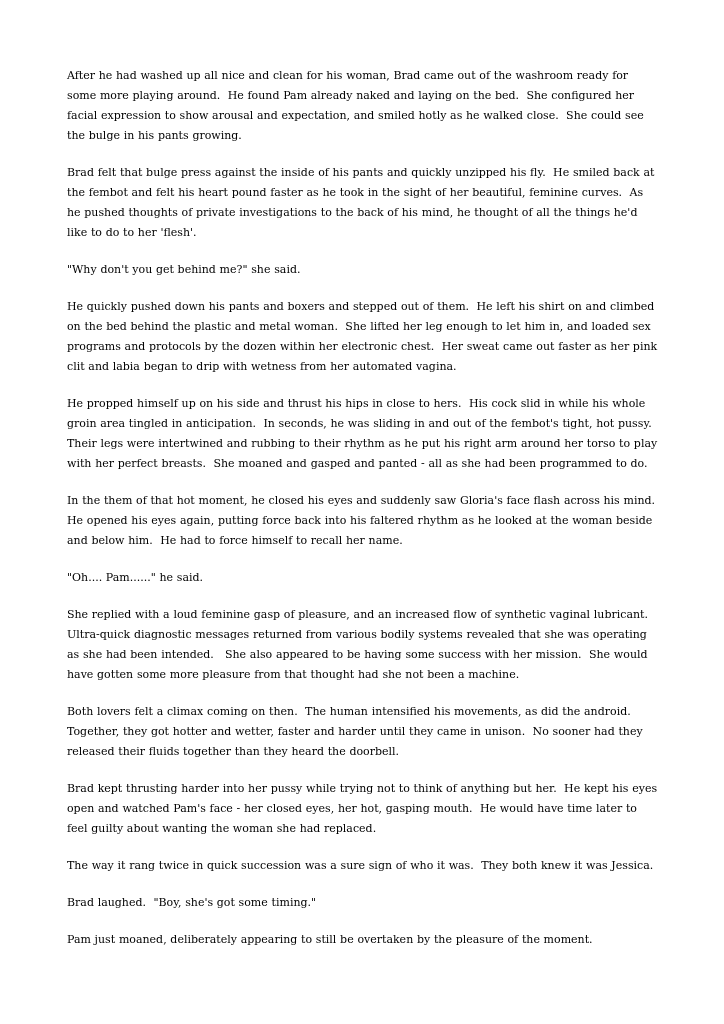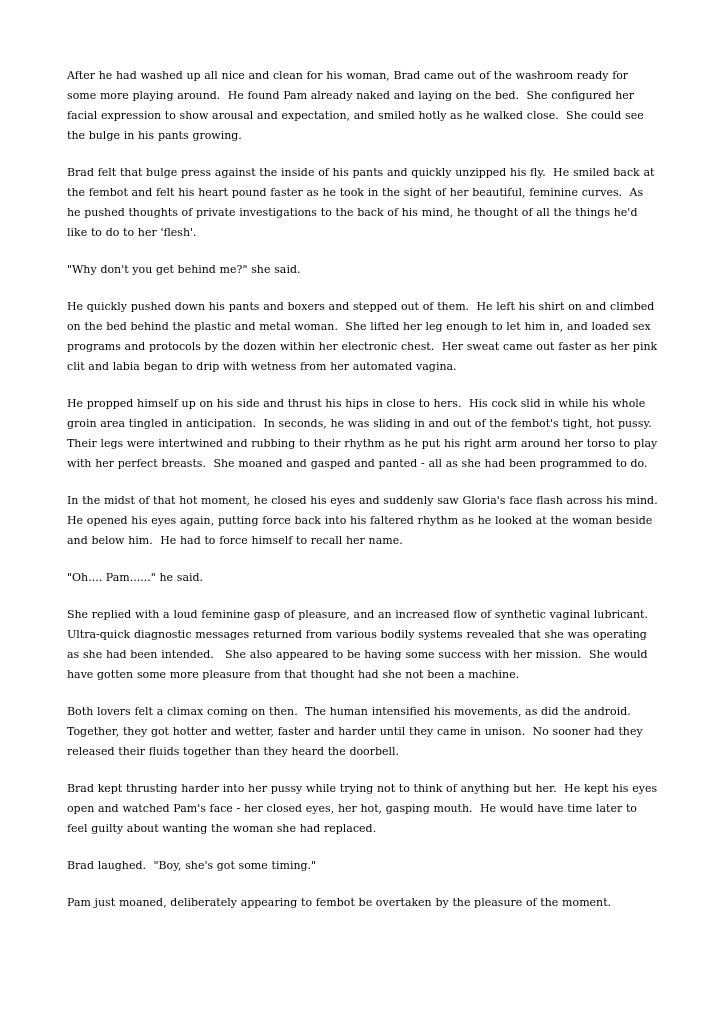--- a/index.html
+++ b/index.html
@@ -34,21 +34,22 @@
 </head>
 <body>
 
 <div class="page">
   <div class="text-block">
       <p class="para">After he had washed up all nice and clean for his woman, Brad came out of the washroom ready for some more playing around.  He found Pam already naked and laying on the bed.  She configured her facial expression to show arousal and expectation, and smiled hotly as he walked close.  She could see the bulge in his pants growing.</p>
       <p class="para">Brad felt that bulge press against the inside of his pants and quickly unzipped his fly.  He smiled back at the fembot and felt his heart pound faster as he took in the sight of her beautiful, feminine curves.  As he pushed thoughts of private investigations to the back of his mind, he thought of all the things he'd like to do to her 'flesh'.</p>
       <p class="para">"Why don't you get behind me?" she said.</p>
       <p class="para">He quickly pushed down his pants and boxers and stepped out of them.  He left his shirt on and climbed on the bed behind the plastic and metal woman.  She lifted her leg enough to let him in, and loaded sex programs and protocols by the dozen within her electronic chest.  Her sweat came out faster as her pink clit and labia began to drip with wetness from her automated vagina.</p>
       <p class="para">He propped himself up on his side and thrust his hips in close to hers.  His cock slid in while his whole groin area tingled in anticipation.  In seconds, he was sliding in and out of the fembot's tight, hot pussy.  Their legs were intertwined and rubbing to their rhythm as he put his right arm around her torso to play with her perfect breasts.  She moaned and gasped and panted - all as she had been programmed to do.</p>
-      <p class="para">In the midst of that hot moment, he closed his eyes and suddenly saw Gloria's face flash across his mind.  He opened his eyes again, putting force back into his faltered rhythm as he looked at the woman beside and below him.  He had to force himself to recall her name.</p>
+      <p class="para">In the them of that hot moment, he closed his eyes and suddenly saw Gloria's face flash across his mind.  He opened his eyes again, putting force back into his faltered rhythm as he looked at the woman beside and below him.  He had to force himself to recall her name.</p>
       <p class="para">"Oh.... Pam......" he said.</p>
       <p class="para">She replied with a loud feminine gasp of pleasure, and an increased flow of synthetic vaginal lubricant.  Ultra-quick diagnostic messages returned from various bodily systems revealed that she was operating as she had been intended.   She also appeared to be having some success with her mission.  She would have gotten some more pleasure from that thought had she not been a machine.</p>
       <p class="para">Both lovers felt a climax coming on then.  The human intensified his movements, as did the android.  Together, they got hotter and wetter, faster and harder until they came in unison.  No sooner had they released their fluids together than they heard the doorbell.</p>
       <p class="para">Brad kept thrusting harder into her pussy while trying not to think of anything but her.  He kept his eyes open and watched Pam's face - her closed eyes, her hot, gasping mouth.  He would have time later to feel guilty about wanting the woman she had replaced.</p>
+      <p class="para">The way it rang twice in quick succession was a sure sign of who it was.  They both knew it was Jessica.</p>
       <p class="para">Brad laughed.  "Boy, she's got some timing."</p>
-      <p class="para">Pam just moaned, deliberately appearing to fembot be overtaken by the pleasure of the moment.</p>
+      <p class="para">Pam just moaned, deliberately appearing to still be overtaken by the pleasure of the moment.</p>
     </div>
 </div>
 
 </body></html>

